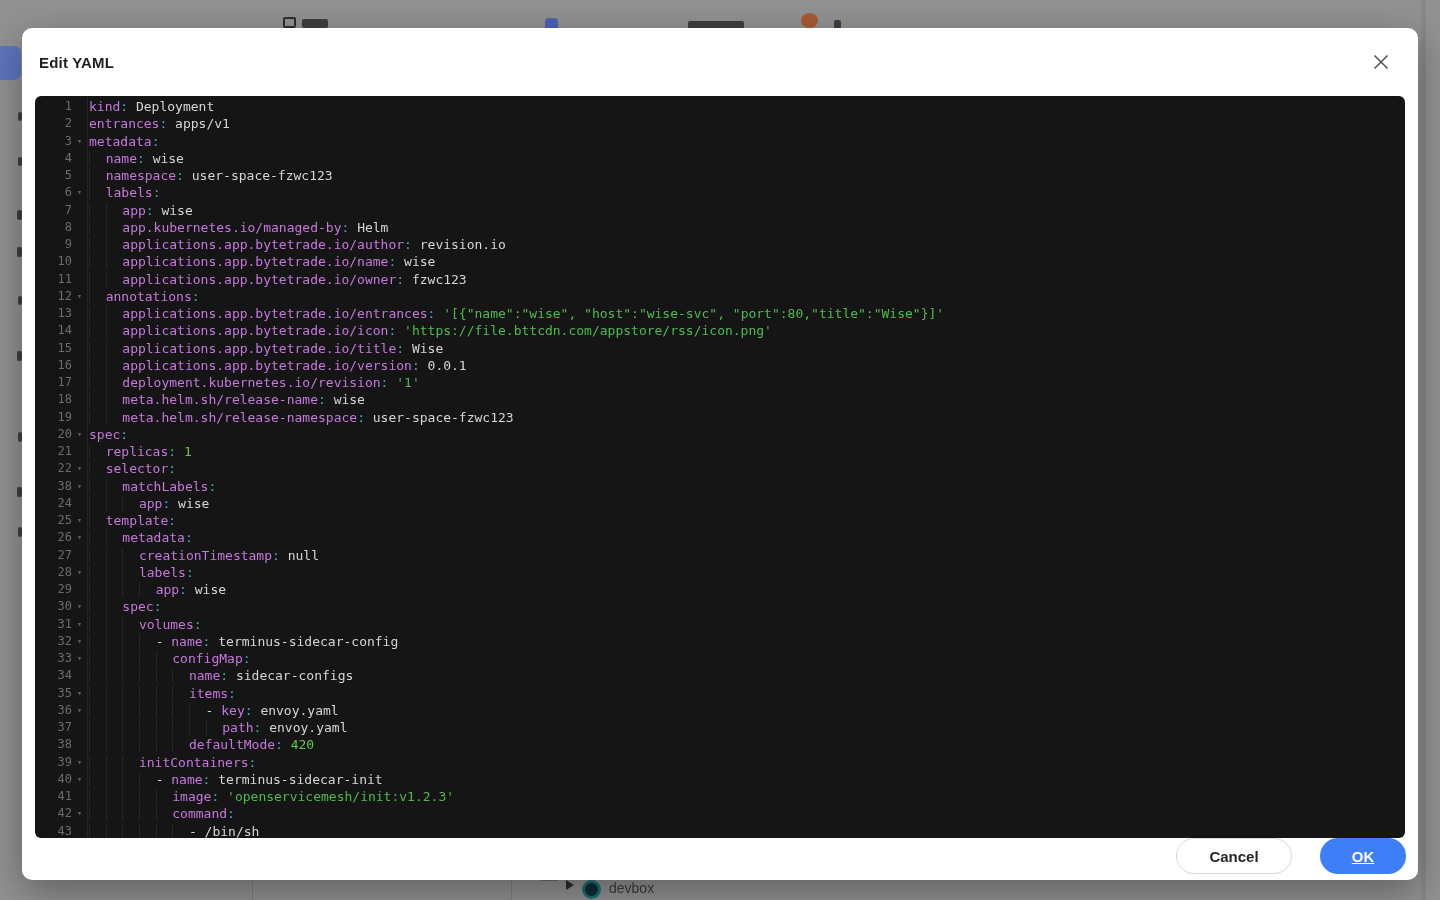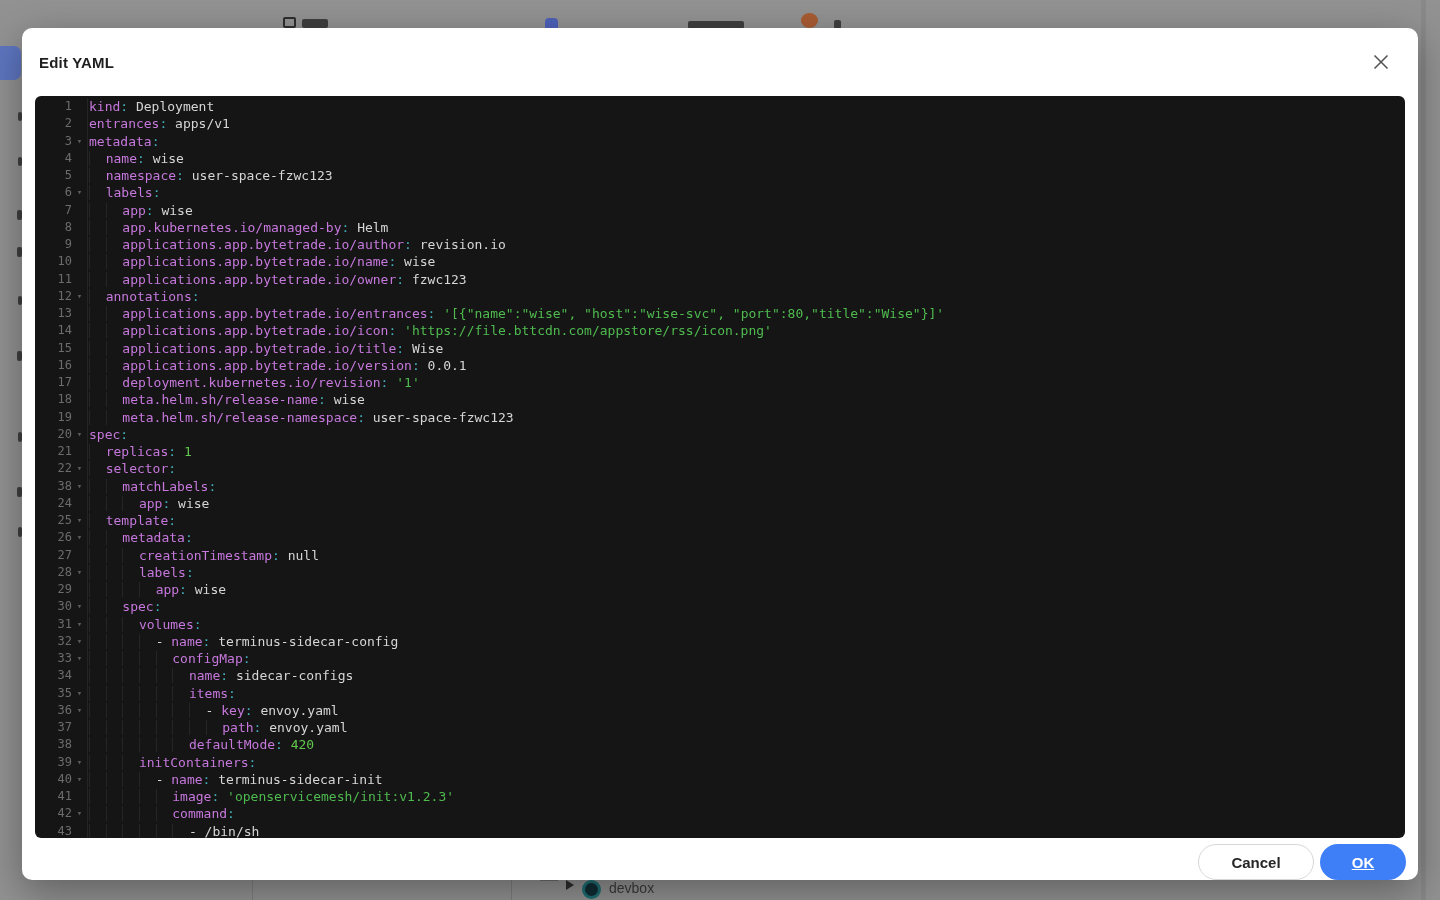--- a/index.html
+++ b/index.html
@@ -51,21 +51,21 @@
   .gsep { flex:0 0 1px; background:#242424; margin-right:1px; }
   .code { white-space:pre; }
   .ig { border-left:1px solid rgba(255,255,255,.07); }
   .tk-k { color:var(--c-key,#c678dd); }
   .tk-p { color:var(--c-punc,#43b1bd); }
   .tk-v { color:var(--c-val,#d6d6d6); }
   .tk-s { color:var(--c-str,#4fbb4f); }
   .tk-n { color:var(--c-num,#63c94e); }
 
   
-  .modal-footer { flex:1; display:flex; align-items:flex-end; justify-content:flex-end; gap:6px; padding-right:12px; }
+  .modal-footer { flex:1; display:flex; align-items:flex-start; justify-content:flex-end; gap:28px; padding-right:12px; }
   .btn { height:36px; border-radius:18px; font-family:"Liberation Sans",sans-serif; font-size:15px; font-weight:600; cursor:pointer; }
   .btn-cancel { width:116px; background:#ffffff; border:1px solid #d7d7d7; color:#262626; }
   .btn-ok { width:86px; background:var(--c-accent,#3e7ef7); border:none; color:#ffffff;text-decoration:underline; }
 </style>
 </head>
 <body>
 
 <div class="frag bg-scrollstrip"></div>
 <div class="frag bg-doc-icon"></div>
 <div class="frag bg-smudge" style="left:302px;top:19px;width:26px;height:9px;"></div>

